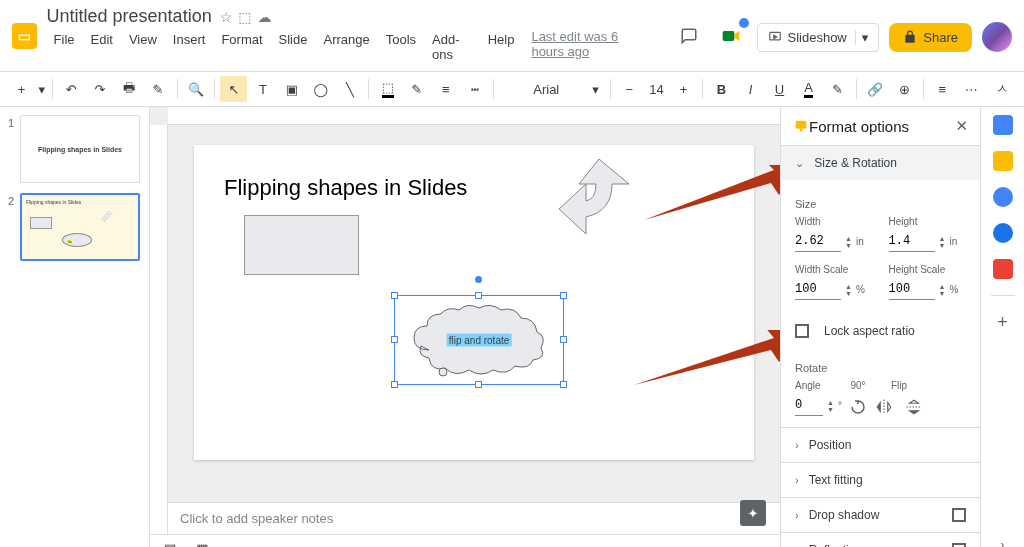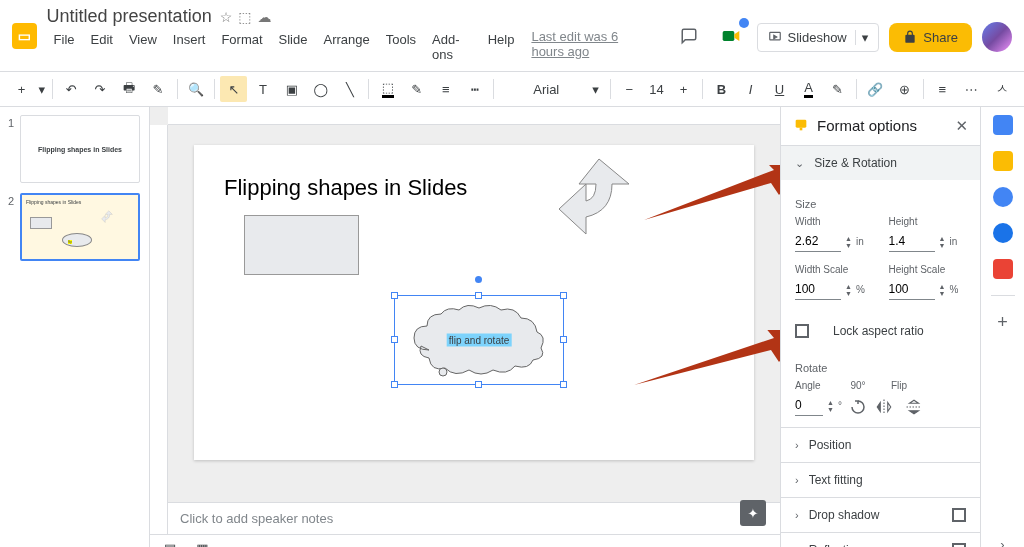--- a/index.html
+++ b/index.html
@@ -54,38 +54,38 @@
 .handle.mr { top: 50%; right: -4px; margin-top: -4px; } .handle.bl { bottom: -4px; left: -4px; }
 .handle.bm { bottom: -4px; left: 50%; margin-left: -4px; } .handle.br { bottom: -4px; right: -4px; }
 .rot { position: absolute; top: -20px; left: 50%; margin-left: -4px; width: 7px; height: 7px; background: #4285f4; border-radius: 50%; }
 .cloud-text { position: absolute; top: 50%; left: 50%; transform: translate(-50%, -50%); background: #7dd3fc; font-size: 10px; padding: 1px 2px; }
 .annotation-arrow { position: absolute; }
 
 .speaker { position: absolute; bottom: 28px; left: 18px; right: 0; height: 32px; background: #fff; border-top: 1px solid #dadce0; padding: 8px 12px; color: #80868b; }
 .bottom-bar { position: absolute; bottom: 0; left: 0; right: 0; height: 28px; display: flex; align-items: center; gap: 20px; padding: 0 14px; border-top: 1px solid #dadce0; background: #fff; }
 
 .panel { width: 200px; border-left: 1px solid #dadce0; padding: 0; overflow-y: auto; font-size: 12px; }
-.panel-hdr { display: flex; padding: 10px 12px; gap: 8px; }
+.panel-hdr { display: flex; align-items: center; padding: 10px 12px; }
 .panel-hdr .title { font-size: 15px; color: #202124; flex: 1; }
 .panel-close { cursor: pointer; font-size: 15px; color: #5f6368; }
 .section { border-top: 1px solid #dadce0; }
 .section-hdr { padding: 10px 14px; display: flex; align-items: center; gap: 10px; cursor: pointer; background: #f1f3f4; }
 .section-hdr.light { background: #fff; }
 .section-hdr .chev { color: #5f6368; font-size: 11px; }
 .section-hdr .label { font-weight: 500; color: #3c4043; }
 .section-body { padding: 10px 14px; }
 .sub-label { color: #5f6368; font-size: 11px; margin-bottom: 6px; margin-top: 8px; }
 .field-row { display: flex; gap: 16px; margin-bottom: 12px; }
 .field { flex: 1; }
 .field-lbl { font-size: 10px; color: #5f6368; margin-bottom: 4px; }
 .input-wrap { display: flex; align-items: center; gap: 4px; }
-.num-input { width: 46px; border: none; border-bottom: 1px solid #80868b; padding: 3px 0; font-size: 12px; background: transparent; }
+.num-input { width: 46px; border: none; border-bottom: 1px solid #80868b; padding: 3px 0; font-size: 12px; background: transparent; font-family: Liberation Mono, monospace; }
 .stepper { display: flex; flex-direction: column; gap: 0; font-size: 7px; line-height: 7px; color: #5f6368; cursor: pointer; }
 .unit { font-size: 10px; color: #5f6368; }
-.check-row { display: flex; align-items: center; gap: 24px; margin: 24px 0; }
+.check-row { display: flex; align-items: center; gap: 15px; margin: 24px 0; }
 .checkbox { width: 14px; height: 14px; border: 2px solid #5f6368; }
 .rot-col { display: flex; flex-direction: column; align-items: center; gap: 6px; }
 .rot-col-lbl { font-size: 10px; color: #5f6368; }
 .rot-icon { width: 20px; height: 20px; display: flex; align-items: center; justify-content: center; cursor: pointer; color: #5f6368; }
 
 .right-rail { width: 44px; display: flex; flex-direction: column; align-items: center; padding-top: 8px; gap: 16px; border-left: 1px solid #dadce0; }
 .rail-icon { width: 20px; height: 20px; border-radius: 4px; cursor: pointer; }
 .rail-icon.cal { background: #4285f4; } .rail-icon.keep { background: #fbbc04; }
 .rail-icon.tasks { background: #4285f4; border-radius: 50%; } .rail-icon.contacts { background: #1a73e8; border-radius: 50%; }
 .rail-icon.maps { background: #ea4335; } .rail-add { color: #5f6368; font-size: 18px; cursor: pointer; }

